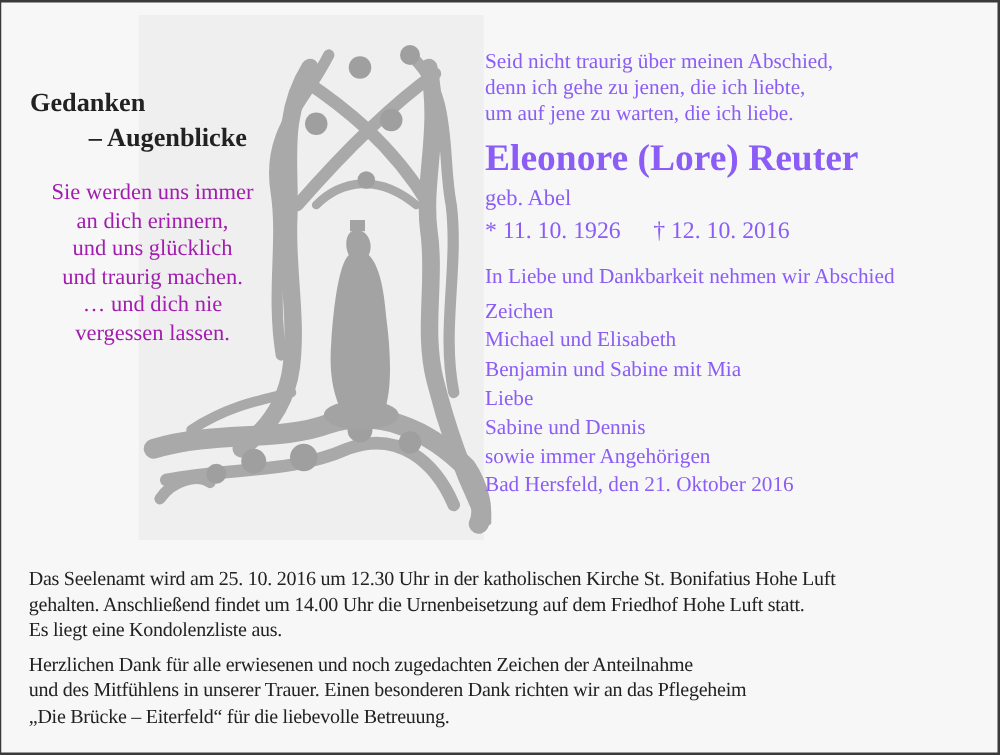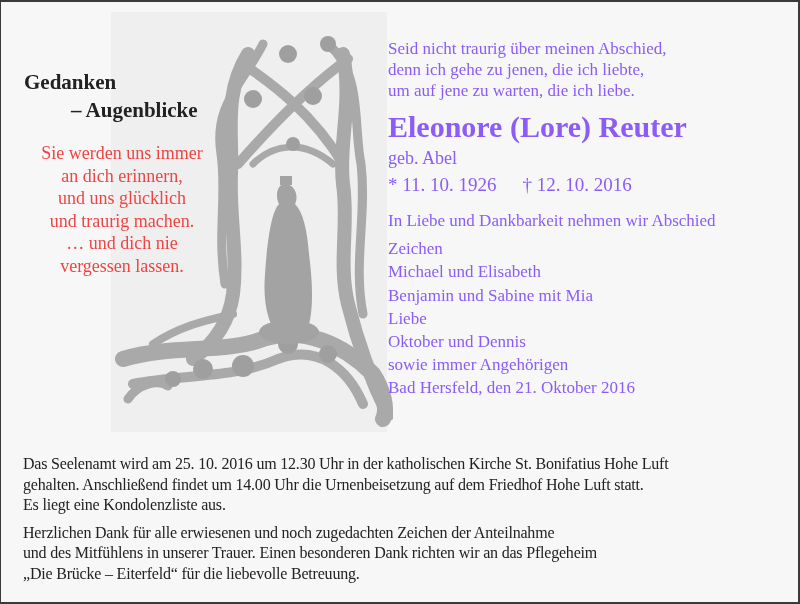--- a/index.html
+++ b/index.html
@@ -2,21 +2,21 @@
 <html><head>
 <meta charset="utf-8">
 <style>
   html, body { margin:0; padding:0; }
   body { width:800px; height:604px; background:#f6f7f6; overflow:hidden; }
   .frame { position:absolute; left:0; top:0; width:798px; height:602px; border:1px solid #3a3a3a; border-width:2px 2px 2px 1px; box-sizing:border-box; width:800px; height:604px; background:#f6f7f6; font-family:"DejaVu Serif", "Liberation Serif", serif; color:#222; }
   .photo-bg { position:absolute; left:110px; top:10px; width:276px; height:420px; background:#efefef; }
   .carving { position:absolute; left:112px; top:12px; width:280px; height:420px; }
   .left-head { position:absolute; left:23px; top:66px; font-family:"Liberation Serif", serif; font-weight:bold; font-size:21px; line-height:28px; color:#222; }
   .left-head .l2 { display:block; padding-left:47px; }
-  .poem { position:absolute; left:22px; top:140px; width:198px; text-align:center; font-family:"Liberation Serif", serif; font-size:18px; line-height:22.5px; color:#ef4444; }
+  .poem { position:absolute; left:22px; top:140px; width:198px; text-align:center; font-family:"Liberation Serif", serif; font-size:18px; line-height:22.5px; color:#a21caf; }
   .poem div { white-space:nowrap; }
   .right { position:absolute; left:387px; top:36px; font-family:Liberation Serif, serif; color:#8b5cf6; }
   .quote div { font-size:17px; line-height:21px; white-space:nowrap; }
   .name { font-size:30px; font-weight:bold; line-height:36px; margin-top:8px; white-space:nowrap; }
   .nee { font-size:18px; line-height:22px; margin-top:2px; }
   .dates { font-size:19px; line-height:24px; margin-top:4px; white-space:nowrap; }
   .dates span + span { margin-left:26px; }
   .farewell { font-size:17px; line-height:21px; margin-top:13px; white-space:nowrap; }
   .mourners { margin-top:6px; }
   .mourners div { font-size:17px; line-height:23.3px; white-space:nowrap; }
@@ -95,21 +95,21 @@
     <div class="nee">geb. Abel</div>
     <div class="dates">
       <span>* 11. 10. 1926</span><span>† 12. 10. 2016</span>
     </div>
     <div class="farewell">In Liebe und Dankbarkeit nehmen wir Abschied</div>
     <div class="mourners">
       <div>Zeichen</div>
       <div>Michael und Elisabeth</div>
       <div>Benjamin und Sabine mit Mia</div>
       <div>Liebe</div>
-      <div>Oktober und Dennis</div>
+      <div>Sabine und Dennis</div>
       <div>sowie immer Angehörigen</div>
     </div>
     <div class="place">Bad Hersfeld, den 21. Oktober 2016</div>
   </div>
 
   <div class="bottom">
     <p>
       <span class="line">Das Seelenamt wird am 25. 10. 2016 um 12.30 Uhr in der katholischen Kirche St. Bonifatius Hohe Luft</span>
       <span class="line">gehalten. Anschließend findet um 14.00 Uhr die Urnenbeisetzung auf dem Friedhof Hohe Luft statt.</span>
       <span class="line">Es liegt eine Kondolenzliste aus.</span>

